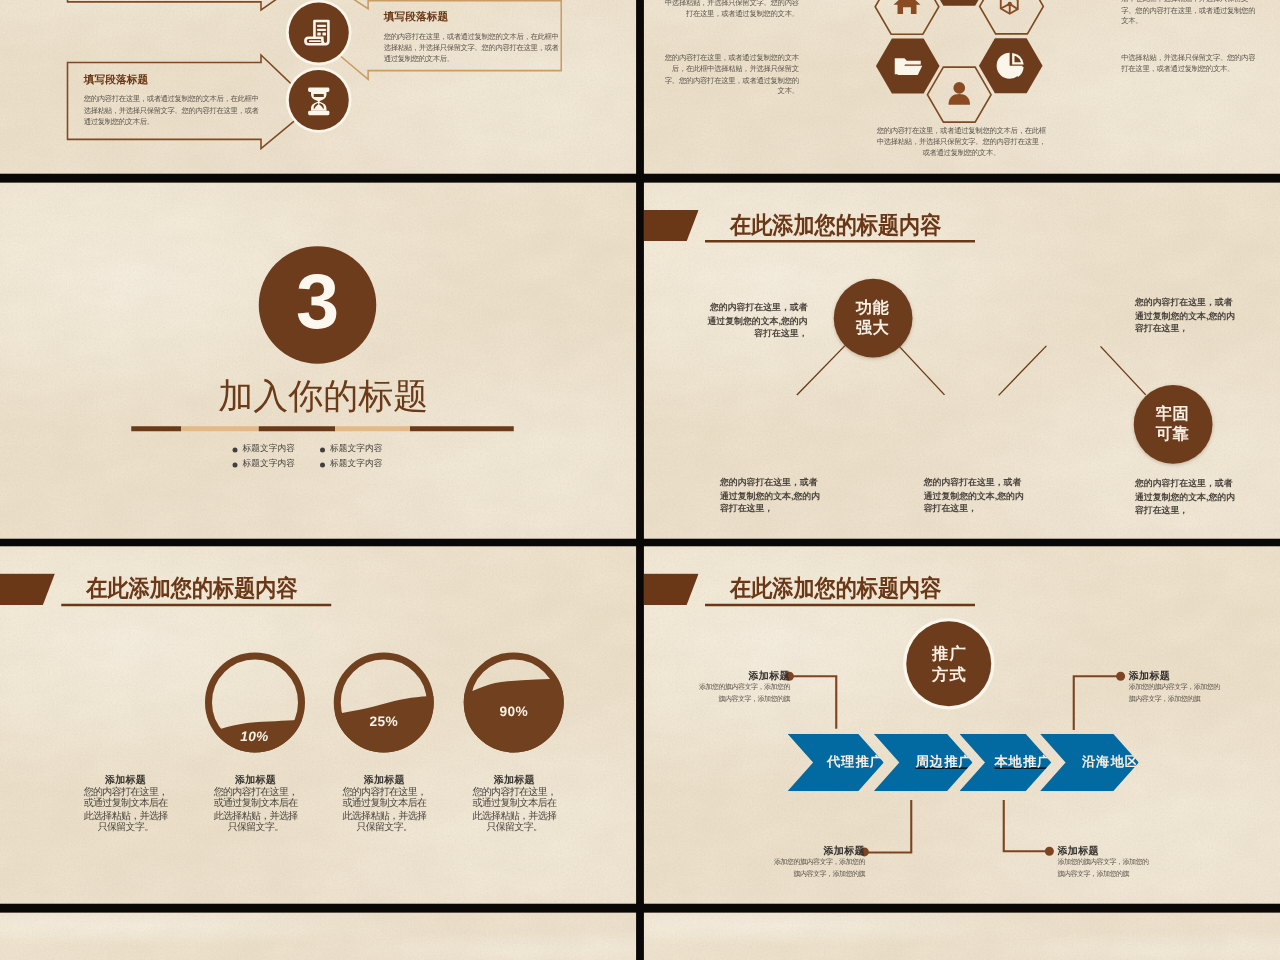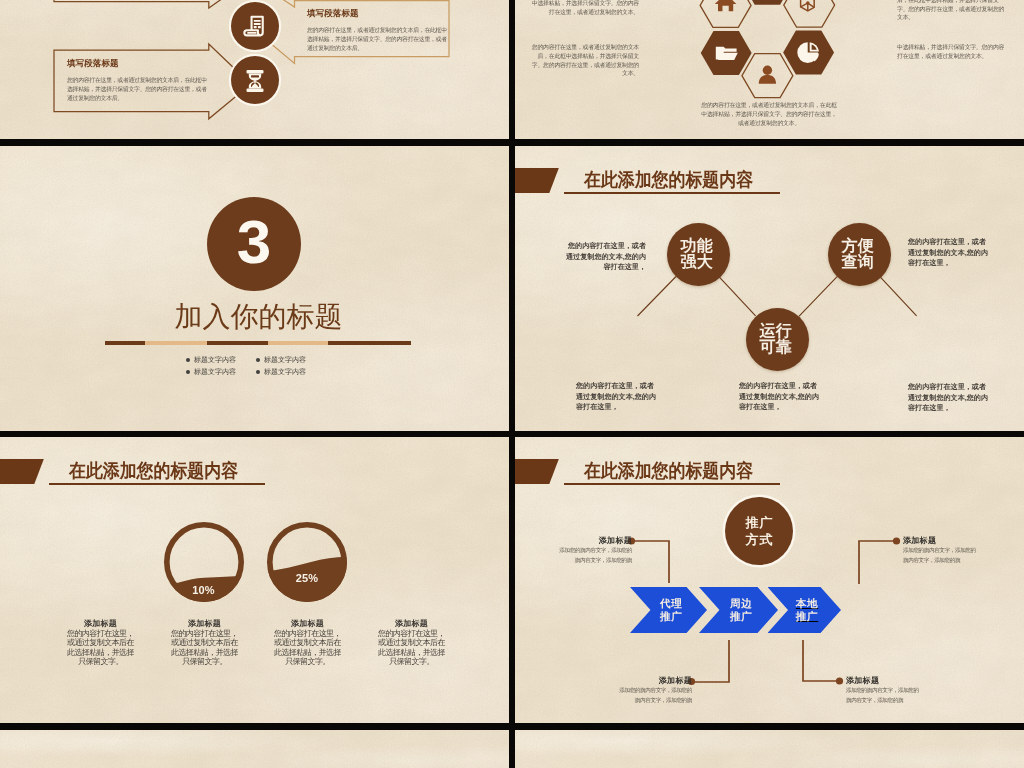--- a/index.html
+++ b/index.html
@@ -35,22 +35,22 @@
   .hdr-txt{position:absolute;left:69px;top:23px;color:#6a3817;font-weight:700;
      font-size:18.8px;line-height:22px;letter-spacing:0px;white-space:nowrap;
      font-family:"Liberation Sans",sans-serif;transform:scaleX(0.9);
      transform-origin:left center;}
   .hdr-line{position:absolute;left:49px;top:45.5px;width:216px;height:2px;background:#6a3817;}
 
   
   #s4 .s4-links{position:absolute;left:0;top:0;}
   #s4 .s4c{width:63px;height:63px;background:#6d3c1c;display:flex;align-items:center;
      justify-content:center;box-shadow:0 1px 3px rgba(120,90,55,.35);}
-  #s4 .s4c span{color:#f6efe3;font-size:16px;font-weight:700;line-height:16px;
-     font-family:"Liberation Sans",sans-serif;letter-spacing:.3px;}
+  #s4 .s4c span{color:#f6efe3;font-size:13px;font-weight:700;line-height:16px;
+     text-align:center;font-family:"Liberation Sans",sans-serif;letter-spacing:.3px;}
   #s4 .s4c b{font-weight:700;display:block;width:2.2em;word-break:break-all;margin:0 auto;}
   #s4 .s4d{position:absolute;color:#4a443d;font-size:7.1px;line-height:10.6px;
      text-align:left;font-family:"Liberation Sans",sans-serif;font-weight:bold;}
   #s4 .s4d.ra{text-align:right;}
   #s4 .s4d.la{text-align:left;}
 
   
   #s2 .s2-svg{position:absolute;left:0;top:0;}
   #s2 .s2t{position:absolute;color:#5d564d;font-size:5.9px;line-height:8.8px;
      font-family:"Liberation Sans",sans-serif;letter-spacing:-0.25px;}
@@ -64,22 +64,22 @@
   #s1 .s1b{color:#5d564d;font-size:5.9px;line-height:8.8px;
      font-family:"Liberation Sans",sans-serif;letter-spacing:-0.3px;}
 
   
   #s6 .s6-lead{position:absolute;left:0;top:0;}
   #s6 .hub{position:absolute;left:210px;top:60px;width:68px;height:68px;border-radius:50%;
      background:#6d3c1c;display:flex;flex-direction:column;align-items:center;
      justify-content:center;box-shadow:0 0 0 2.5px #fbf6ec;}
   #s6 .hub span{color:#f7efe2;font-size:13px;font-weight:700;line-height:17px;
      font-family:"Liberation Sans",sans-serif;letter-spacing:1px;text-indent:1px;}
-  #s6 .chev{position:absolute;top:150px;height:46px;background:#1d4ed8;
-     display:flex;flex-direction:column;align-items:center;justify-content:center;
+  #s6 .chev{position:absolute;top:150px;height:46px;background:#0369a1;
+     display:flex;flex-direction:row;align-items:center;justify-content:flex-end;
      padding-left:5px;box-sizing:border-box;
      filter:drop-shadow(1.2px 2px 1.4px rgba(120,92,60,.5));}
   #s6 .chev span{color:#f6eee1;font-size:10.6px;font-weight:700;line-height:12.6px;
      font-family:"Liberation Sans",sans-serif;letter-spacing:.6px;text-indent:.6px;}
   #s6 .co{position:absolute;}
   #s6 .co.ra{text-align:right;}
   #s6 .co.la{text-align:left;}
   #s6 .co-t{color:#33302c;font-size:8px;font-weight:700;line-height:11px;
      font-family:"Liberation Sans",sans-serif;letter-spacing:.3px;}
   #s6 .co-b{color:#5b544b;font-size:5.6px;line-height:9.7px;letter-spacing:-0.4px;
@@ -313,28 +313,23 @@
       <path d="M204.4,131.1 L240.6,169.9" stroke="#6a3a1a" stroke-width="1.1" fill="none"></path>
       <path d="M283.9,170.3 L322.1,130.7" stroke="#6a3a1a" stroke-width="1.1" fill="none"></path>
       <path d="M365.4,131.1 L401.6,169.9" stroke="#6a3a1a" stroke-width="1.1" fill="none"></path>
     </svg>
 
     <div class="circ s4c" style="left:151.5px;top:76.5px;">
       <span>
           <b>功能强大</b>
         </span>
       </div>
-    <div class="circ s4c" style="left:230.5px;top:161.5px;">
+    <div class="circ s4c" style="left:391.5px;top:161.5px;">
       <span>
-          <b>运行可靠</b>
-        </span>
-      </div>
-    <div class="circ s4c" style="left:312.5px;top:76.5px;">
-      <span>
-          <b>方便查询</b>
+          <b>牢固可靠</b>
         </span>
       </div>
 
     <div class="s4d ra" style="left:51px;top:95px;width:80px;">您的内容打在这里，或者通过复制您的文本,您的内容打在这里，</div>
     <div class="s4d la" style="left:393px;top:91px;width:80px;">您的内容打在这里，或者通过复制您的文本,您的内容打在这里，</div>
     <div class="s4d la" style="left:61px;top:235px;width:80px;">您的内容打在这里，或者通过复制您的文本,您的内容打在这里，</div>
     <div class="s4d la" style="left:224px;top:235px;width:80px;">您的内容打在这里，或者通过复制您的文本,您的内容打在这里，</div>
     <div class="s4d la" style="left:393px;top:236px;width:80px;">您的内容打在这里，或者通过复制您的文本,您的内容打在这里，</div>
   </div>
 
@@ -344,21 +339,21 @@
         <rect width="100%" height="100%" filter="url(#paperGrain)" fill="#ded0b4"></rect>
         <rect width="100%" height="100%" filter="url(#paperGrain2)" fill="#d9c8a8" opacity=".55"></rect>
       </svg>
 
     <div class="hdr">
       <div class="hdr-tag"></div>
       <div class="hdr-txt cn">在此添加您的标题内容</div>
       <div class="hdr-line"></div>
     </div>
 
-    <div class="gauge" style="left:163.5px;top:85px;">
+    <div class="gauge" style="left:163.5px;top:85px;font-style:italic;">
       <svg viewBox="0 0 80 80" width="80" height="80">
         <defs>
             <clipPath id="gclip2">
               <circle cx="40" cy="40" r="40"></circle>
             </clipPath>
           </defs>
         <circle cx="40" cy="40" r="37.2" fill="none" stroke="#70401f" stroke-width="5.6"></circle>
         <path clip-path="url(#gclip2)" fill="#70401f" d="M-5,66 C 8,63.5 20,57.2 40,55.8 C 58,54.6 70,54.8 85,52.5 L85,92 L-5,92 Z"></path>
       </svg>
       <span class="gpct" style="top:62px">10%</span>
@@ -368,20 +363,32 @@
         <defs>
             <clipPath id="gclip3">
               <circle cx="40" cy="40" r="40"></circle>
             </clipPath>
           </defs>
         <circle cx="40" cy="40" r="37.2" fill="none" stroke="#70401f" stroke-width="5.6"></circle>
         <path clip-path="url(#gclip3)" fill="#70401f" d="M-5,50 C 10,48.4 26,45 44,40 C 58,36.4 70,34.8 85,34.8 L85,92 L-5,92 Z"></path>
       </svg>
       <span class="gpct" style="top:50px">25%</span>
     </div>
+    <div class="gauge" style="left:371.0px;top:85px;">
+      <svg viewBox="0 0 80 80" width="80" height="80">
+        <defs>
+            <clipPath id="gclip4">
+              <circle cx="40" cy="40" r="40"></circle>
+            </clipPath>
+          </defs>
+        <circle cx="40" cy="40" r="37.2" fill="none" stroke="#70401f" stroke-width="5.6"></circle>
+        <path clip-path="url(#gclip4)" fill="#70401f" d="M-5,34 C 6,33 14,25.8 30,23.6 C 48,21.2 68,21.6 85,20.2 L85,92 L-5,92 Z"></path>
+      </svg>
+      <span class="gpct" style="top:42px">90%</span>
+    </div>
 
     <div class="gcap" style="left:66.5px;top:182px;">
       <div class="gcap-t cn">添加标题</div>
       <div class="gcap-b cn">您的内容打在这里，或通过复制文本后在此选择粘贴，并选择只保留文字。</div>
     </div>
     <div class="gcap" style="left:170.5px;top:182px;">
       <div class="gcap-t cn">添加标题</div>
       <div class="gcap-b cn">您的内容打在这里，或通过复制文本后在此选择粘贴，并选择只保留文字。</div>
     </div>
     <div class="gcap" style="left:273.5px;top:182px;">
@@ -424,27 +431,31 @@
 
     <div class="hub">
       <span>推广</span>
       <span>方式</span>
     </div>
 
     <div class="chev" style="left:115.0px;width:77.0px;clip-path:polygon(0 0, 73.4% 0, 100% 50%, 73.4% 100%, 0 100%, 26.6% 50%);">
       <span>代理</span>
       <span>推广</span>
     </div>
-    <div class="chev" style="left:184.0px;width:79.0px;clip-path:polygon(0 0, 74.1% 0, 100% 50%, 74.1% 100%, 0 100%, 25.9% 50%);">
+    <div class="chev" style="left:184.0px;width:79.0px;clip-path:polygon(0 0, 74.1% 0, 100% 50%, 74.1% 100%, 0 100%, 25.9% 50%);text-decoration:underline;">
       <span>周边</span>
       <span>推广</span>
     </div>
     <div class="chev" style="left:252.5px;width:73.5px;clip-path:polygon(0 0, 72.1% 0, 100% 50%, 72.1% 100%, 0 100%, 27.9% 50%);text-decoration:underline;">
       <span>本地</span>
       <span>推广</span>
+    </div>
+    <div class="chev" style="left:317.0px;width:79.0px;clip-path:polygon(0 0, 74.1% 0, 100% 50%, 74.1% 100%, 0 100%, 25.9% 50%);">
+      <span>沿海</span>
+      <span>地区</span>
     </div>
 
     <div class="co ra" style="left:43px;top:98px;width:74px;">
       <div class="co-t cn">添加标题</div>
       <div class="co-b cn">添加您的旗内容文字，添加您的旗内容文字，添加您的旗</div>
     </div>
     <div class="co la" style="left:388px;top:98px;width:74px;">
       <div class="co-t cn">添加标题</div>
       <div class="co-b cn">添加您的旗内容文字，添加您的旗内容文字，添加您的旗</div>
     </div>

